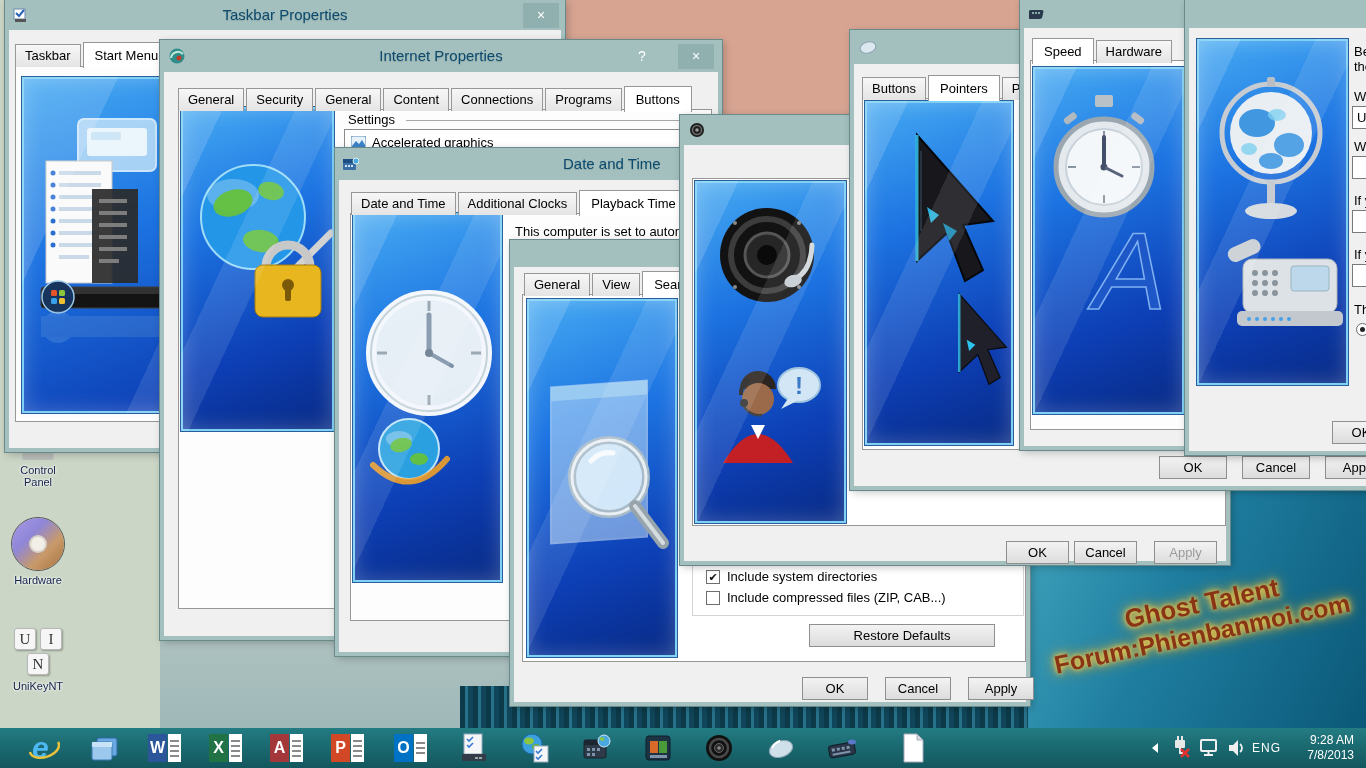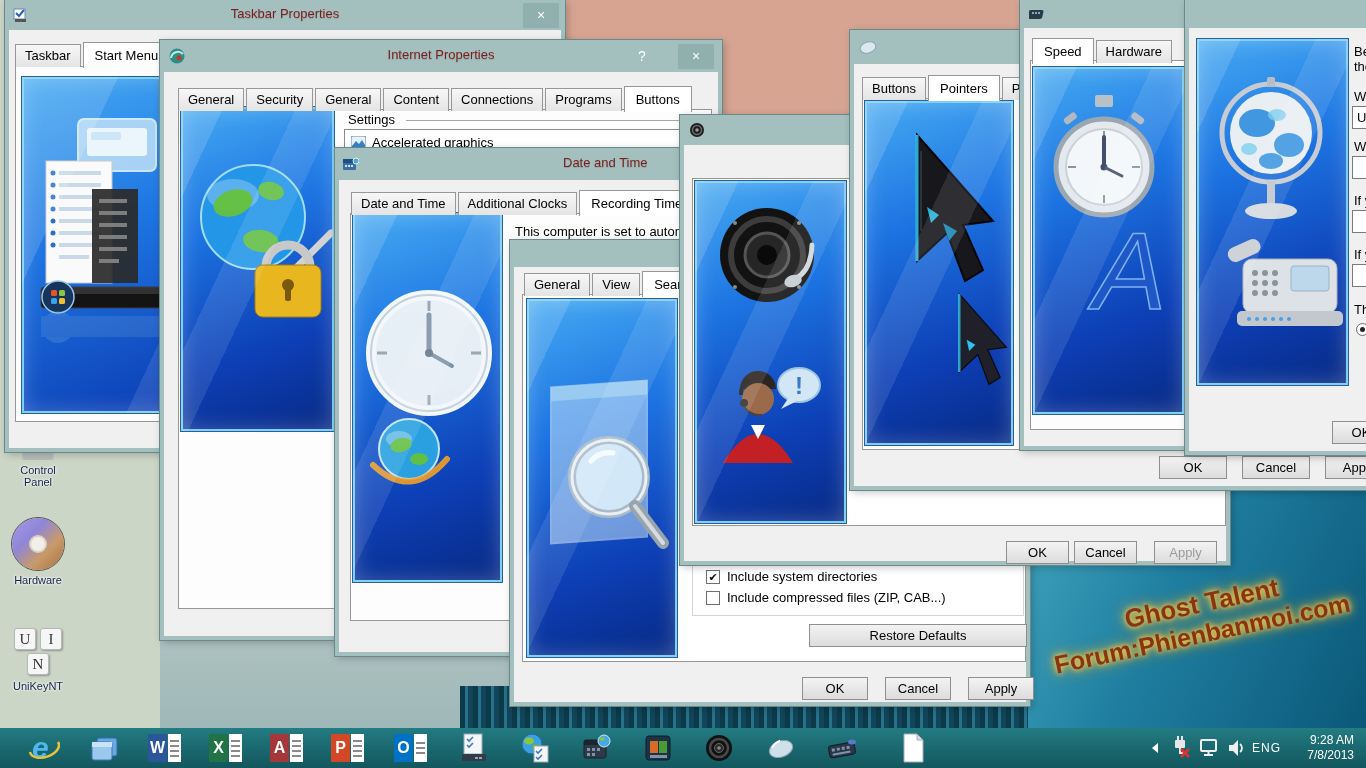--- a/index.html
+++ b/index.html
@@ -3,21 +3,21 @@
 <meta charset="utf-8">
 <style>
   *{margin:0;padding:0;box-sizing:border-box;font-family:"Liberation Sans","DejaVu Sans",sans-serif;}
   html,body{width:1366px;height:768px;overflow:hidden;}
   body{position:relative;background:#d7a492;font-size:13px;color:#000;}
   .abs{position:absolute;}
   .patch{position:absolute;z-index:0;}
   
   .win{position:absolute;background:#f0f0f0;border:4px solid #a3c0be;border-top:none;box-shadow:0 0 0 1px #69898a,2px 2px 8px rgba(0,0,0,.25);}
   .tbar{position:absolute;left:-4px;right:-4px;top:0;background:#a3c0be;}
-  .title{position:absolute;color:#7f1d1d;font-size:13px;white-space:nowrap;text-shadow:0 1px 1px rgba(0,0,0,.15);}
+  .title{position:absolute;color:#0c4a6e;font-size:15px;white-space:nowrap;text-shadow:0 1px 1px rgba(0,0,0,.15);}
   .title.center{left:50%;transform:translateX(-50%);}
   .closebtn{position:absolute;width:36px;height:25px;background:#8fb0ae;color:#fff;text-align:center;line-height:25px;font-size:14px;cursor:default;}
   .helpbtn{position:absolute;color:#fff;font-size:14px;width:20px;text-align:center;}
   .tabs{position:absolute;display:flex;align-items:flex-end;z-index:3;}
   .tab{font-size:13px;padding:3px 9px 4px;background:linear-gradient(#f7f7f7,#e4e4e4);border:1px solid #979797;border-bottom:none;margin-right:2px;white-space:nowrap;}
   .tab.on{background:#fff;padding:5px 11px 5px;margin-bottom:-1px;}
   .pane{position:absolute;background:#fdfdfd;border:1px solid #979797;}
   .bluepanel{position:absolute;border:1px solid #2a5f9e;box-shadow:inset 0 0 0 2px #7fd0f5,inset 0 0 22px rgba(255,255,255,.28);
     background:linear-gradient(160deg,#45aaf2 0%,#1d74e2 35%,#0d3fb6 72%,#082a84 100%);overflow:hidden;}
   .bluepanel::after{content:"";position:absolute;inset:0;
@@ -205,21 +205,21 @@
           <rect x="5" y="8" width="2" height="2"></rect>
           <rect x="8" y="8" width="2" height="2"></rect>
         </g>
         <circle cx="13" cy="4" r="3" fill="#49a8e0" stroke="#fff" stroke-width="0.8"></circle>
     </svg>
     <span class="title" style="left:228px;top:7px;">Date and Time</span>
   </div>
   <div class="tabs" style="left:12px;top:42px;">
     <div class="tab">Date and Time</div>
     <div class="tab">Additional Clocks</div>
-    <div class="tab on">Recording Time</div>
+    <div class="tab on">Playback Time</div>
   </div>
   <div class="pane" style="left:11px;top:65px;width:573px;height:408px;"></div>
   <div class="bluepanel" style="left:13px;top:64px;width:151px;height:371px;">
     <svg width="150" height="360" style="position:absolute;left:0;top:40px;">
       <circle cx="76" cy="100" r="58" fill="#f2f6f8" opacity="0.95" stroke="#ffffff" stroke-width="10"></circle>
       <circle cx="76" cy="100" r="58" fill="none" stroke="#c4d2da" stroke-width="2"></circle>
       <g stroke="#9aa8b4" stroke-width="3">
           <line x1="76" y1="48" x2="76" y2="58"></line>
           <line x1="76" y1="142" x2="76" y2="152"></line>
           <line x1="24" y1="100" x2="34" y2="100"></line>
@@ -259,21 +259,21 @@
       <path d="M64 136 a24 24 0 0 1 22 -8" stroke="#ffffff" stroke-width="5" fill="none" opacity="0.8" stroke-linecap="round"></path>
       <line x1="108" y1="181" x2="136" y2="218" stroke="#98a4ac" stroke-width="12" stroke-linecap="round"></line>
       <line x1="108" y1="181" x2="136" y2="218" stroke="#d4dce0" stroke-width="4" stroke-linecap="round"></line>
     </svg>
   </div>
   <div class="abs" style="left:178px;top:250px;width:332px;height:126px;border:1px solid #d4d4d4;"></div>
   <span class="cb" style="left:192px;top:330px;">✔</span>
   <span class="lbl" style="left:213px;top:329px;">Include system directories</span>
   <span class="cb" style="left:192px;top:351px;"></span>
   <span class="lbl" style="left:213px;top:350px;">Include compressed files (ZIP, CAB...)</span>
-  <div class="btn" style="left:295px;top:384px;width:218px;">Restore Defaults</div>
+  <div class="btn" style="left:295px;top:384px;width:186px;">Restore Defaults</div>
   <div class="btn" style="left:288px;top:437px;width:66px;">OK</div>
   <div class="btn" style="left:371px;top:437px;width:66px;">Cancel</div>
   <div class="btn" style="left:454px;top:437px;width:66px;">Apply</div>
 </div>
 
 <div class="win" style="left:680px;top:115px;width:550px;height:450px;z-index:6;">
   <div class="tbar" style="height:30px;">
     <svg width="16" height="16" style="position:absolute;left:9px;top:7px;">
       <circle cx="8" cy="8" r="7" fill="#1c1c1c"></circle>
         <circle cx="8" cy="8" r="4.5" fill="none" stroke="#6a6a6a" stroke-width="1.5"></circle>

